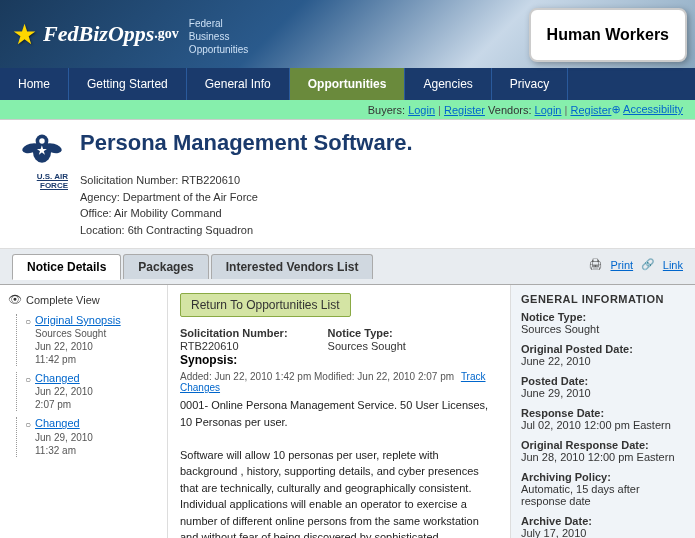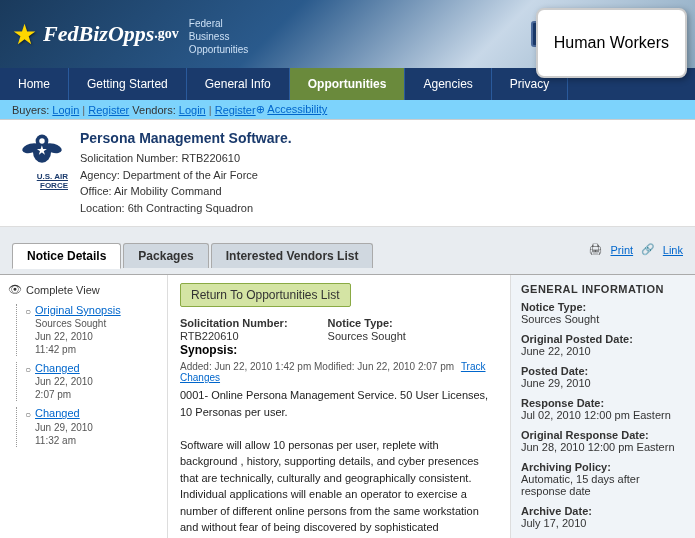--- a/index.html
+++ b/index.html
@@ -6,23 +6,23 @@
     body { width: 695px; height: 538px; font-family: Arial, sans-serif; font-size: 12px; background: #fff; overflow: hidden; position: relative; }
 
     
     .human-workers-bubble {
       position: absolute;
       top: 8px;
       right: 8px;
       background: white;
       border: 2px solid #ccc;
       border-radius: 8px;
-      padding: 24px 16px;
+      padding: 16px 16px;
       font-size: 16px;
-      font-weight: normal;
+      font-weight: bold;
       color: #000;
       z-index: 100;
       box-shadow: 2px 2px 6px rgba(0,0,0,0.3);
     }
 
     
     .header-banner {
       background: linear-gradient(135deg, #1a3a5c 0%, #2a5a8c 40%, #c8d8e8 70%, #8aa8c0 100%);
       height: 68px;
       display: flex;
@@ -97,26 +97,26 @@
       text-decoration: none;
       border-right: 1px solid #2a5a9c;
     }
     .nav-item.active {
       background: #6a8a3c;
       font-weight: bold;
     }
 
     
     .buyers-bar {
-      background: #7dd3fc;
+      background: #86efac;
       padding: 3px 12px;
       font-size: 11px;
       color: #333;
       display: flex;
-      justify-content: flex-start;
+      justify-content: flex-end;
       align-items: center;
       border-bottom: 1px solid #ccc;
     }
     .buyers-bar a { color: #0066cc; text-decoration: underline; cursor: pointer; }
     .buyers-bar .sep { color: #666; }
 
     
     .agency-header {
       background: white;
       padding: 10px 16px;
@@ -135,40 +135,40 @@
     }
     .af-text {
       font-size: 8px;
       color: #1a3a6c;
       font-weight: bold;
       text-align: right;
       margin-top: 2px;
       text-decoration: underline;
     }
     .agency-details h2 {
-      font-size: 14px;
+      font-size: 22px;
       color: #1a3a6c;
       font-weight: bold;
-      margin-bottom: 4px;
+      margin-bottom: 16px;
     }
     .agency-details p {
       font-size: 11px;
       color: #333;
       line-height: 1.5;
     }
 
     
     .tabs-row {
       background: #e8ecf0;
       display: flex;
-      align-items: flex-start;
-      padding: 16px 12px;
+      align-items: center;
+      padding: 0 12px;
       gap: 2px;
       border-bottom: 1px solid #aaa;
-      height: 48px;
+      height: 36px;
     }
     .tab {
       padding: 5px 14px;
       border: 1px solid #aaa;
       background: #d0d8e0;
       cursor: pointer;
       font-size: 12px;
       color: #333;
       border-bottom: none;
       border-radius: 3px 3px 0 0;

